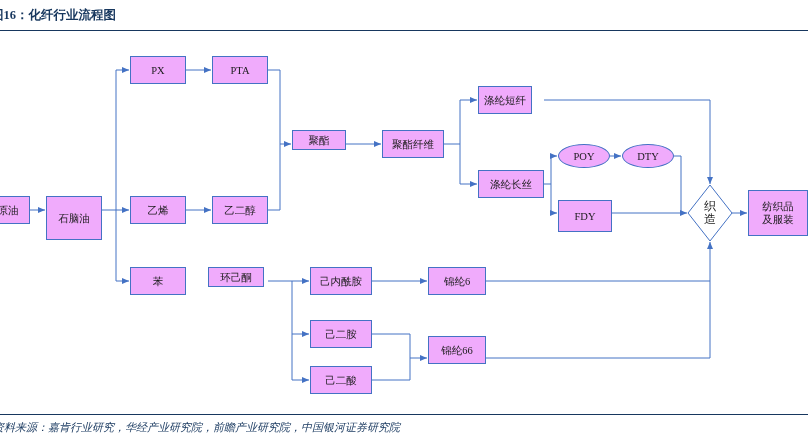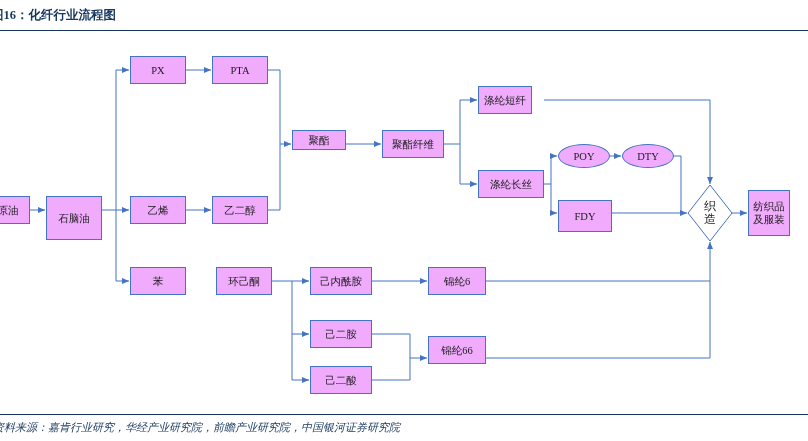--- a/index.html
+++ b/index.html
@@ -100,21 +100,21 @@
 </div>
 <div class="node" style="left:130px;top:196px;width:56px;height:28px">
   <span>乙烯</span>
 </div>
 <div class="node" style="left:212px;top:196px;width:56px;height:28px">
   <span>乙二醇</span>
 </div>
 <div class="node" style="left:130px;top:267px;width:56px;height:28px">
   <span>苯</span>
 </div>
-<div class="node" style="left:216px;top:267px;width:56px;height:28px">
+<div class="node" style="left:208px;top:267px;width:56px;height:20px">
   <span>环己酮</span>
 </div>
 <div class="node" style="left:292px;top:130px;width:54px;height:20px">
   <span>聚酯</span>
 </div>
 <div class="node" style="left:382px;top:130px;width:62px;height:28px">
   <span>聚酯纤维</span>
 </div>
 <div class="node" style="left:478px;top:86px;width:54px;height:28px">
   <span>涤纶短纤</span>
@@ -141,18 +141,18 @@
   <span>己二胺</span>
 </div>
 <div class="node" style="left:310px;top:366px;width:62px;height:28px">
   <span>己二酸</span>
 </div>
 <div class="node" style="left:428px;top:336px;width:58px;height:28px">
   <span>锦纶66</span>
 </div>
 
 <div class="free-label" style="left:704px;top:200px;width:12px">织造</div>
-<div class="node" style="left:748px;top:190px;width:42px;height:46px">
+<div class="node" style="left:748px;top:190px;width:60px;height:46px">
   <span style="display:inline-block;width:32px">纺织品及服装</span>
 </div>
 
 <div class="rule rule-bottom"></div>
 <div class="source-note">资料来源：嘉肯行业研究，华经产业研究院，前瞻产业研究院，中国银河证券研究院</div>
 
 </body></html>

